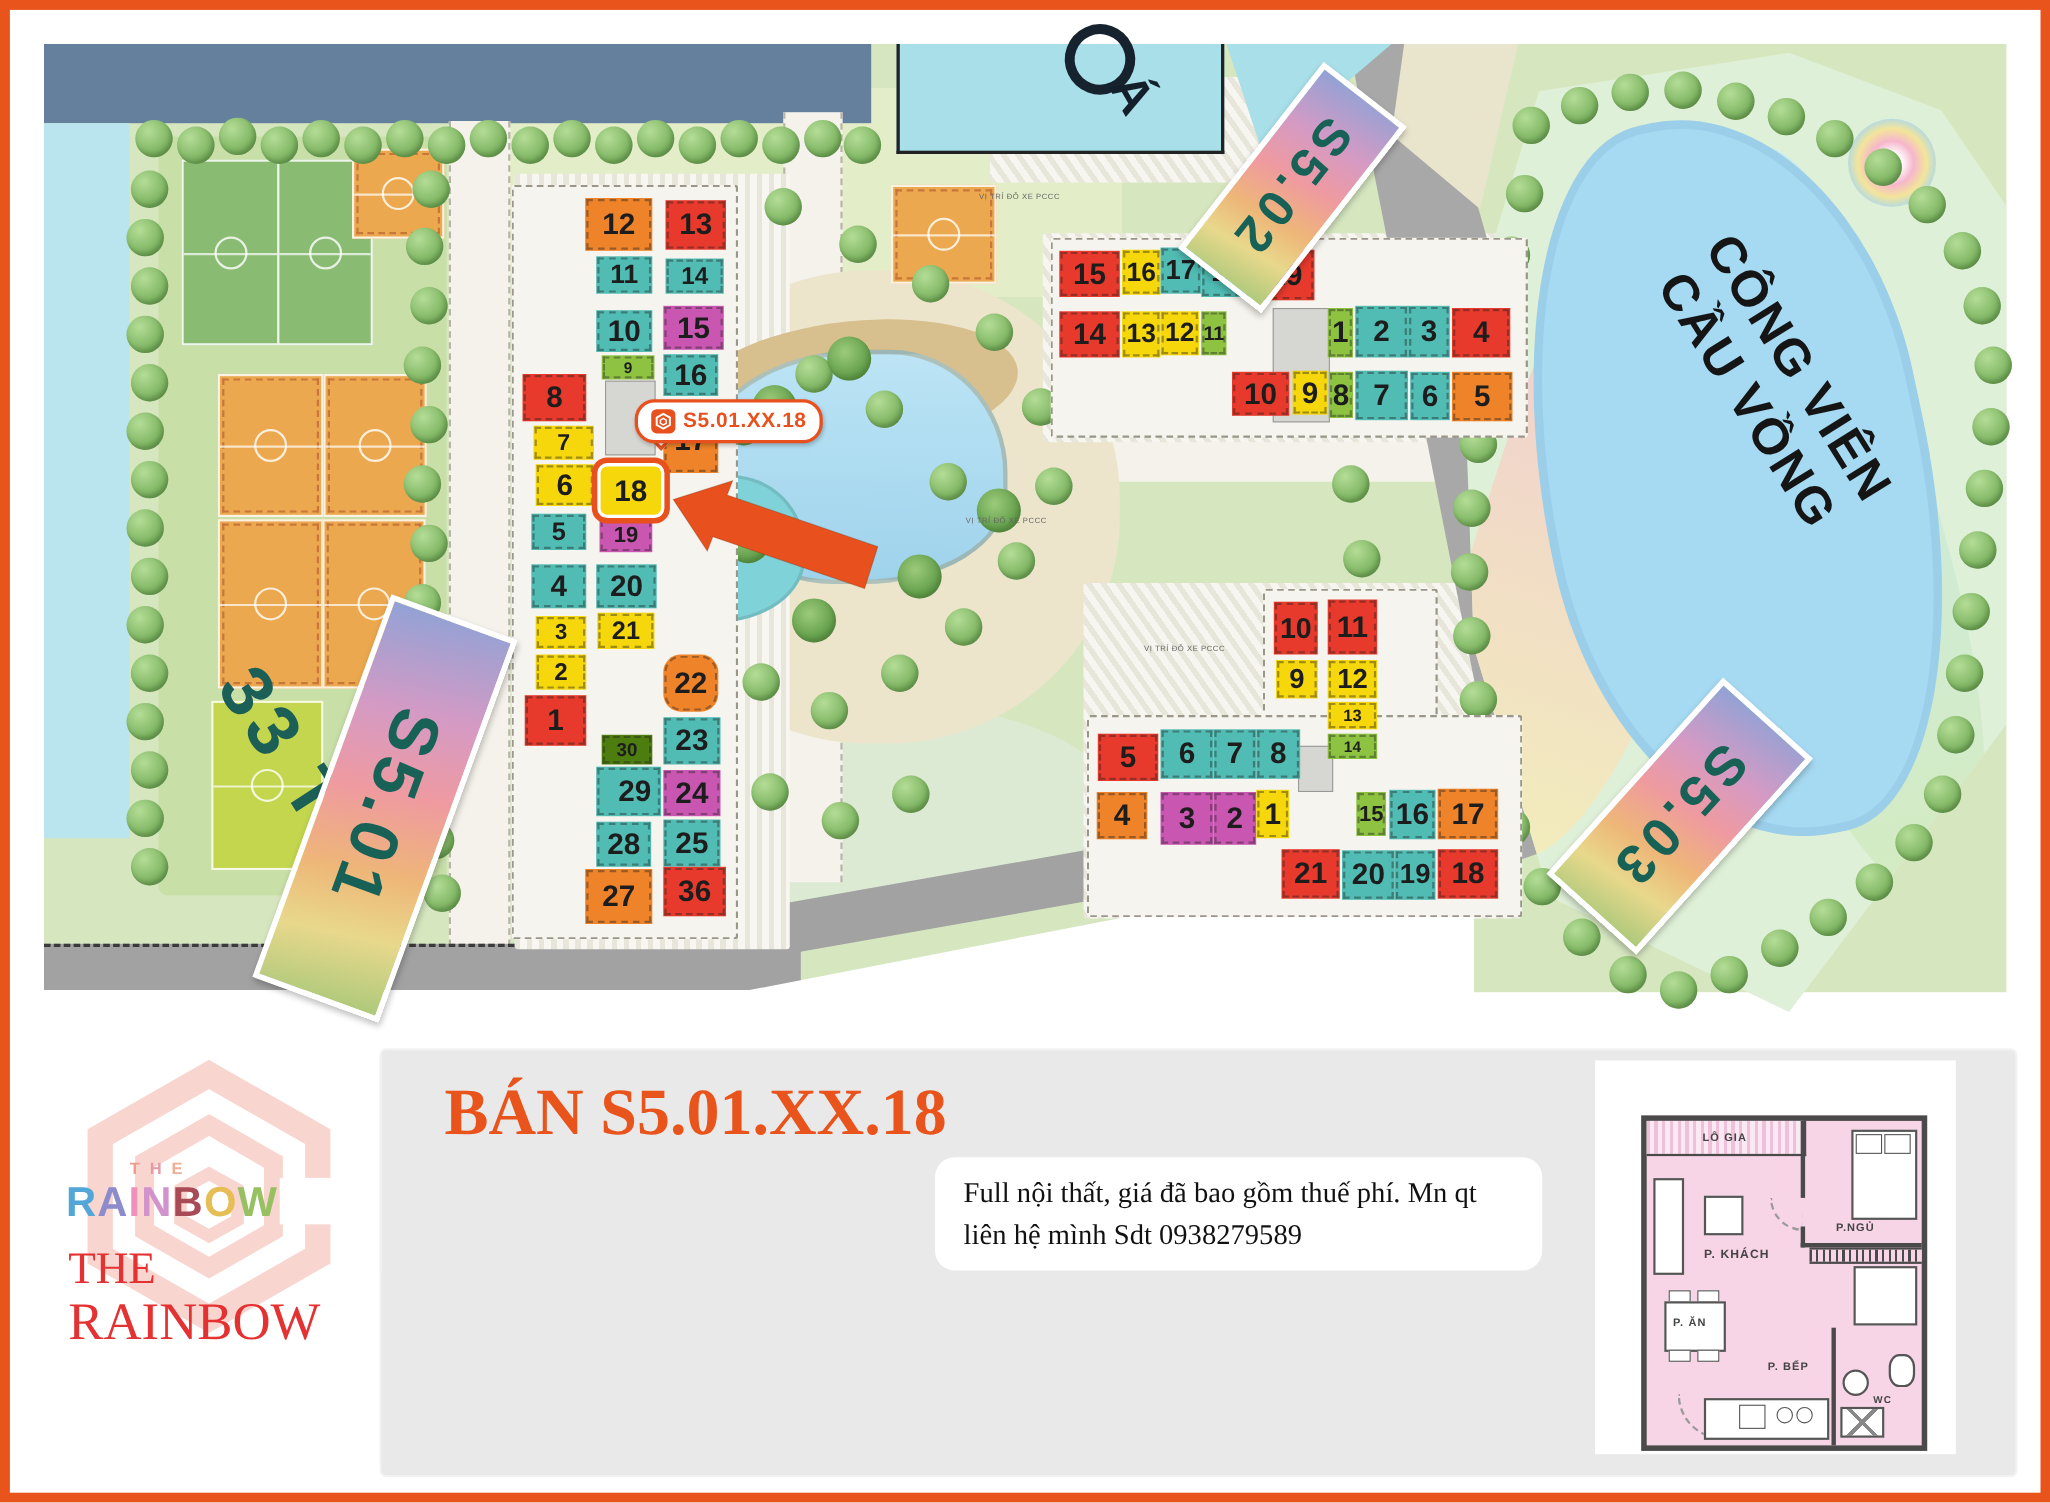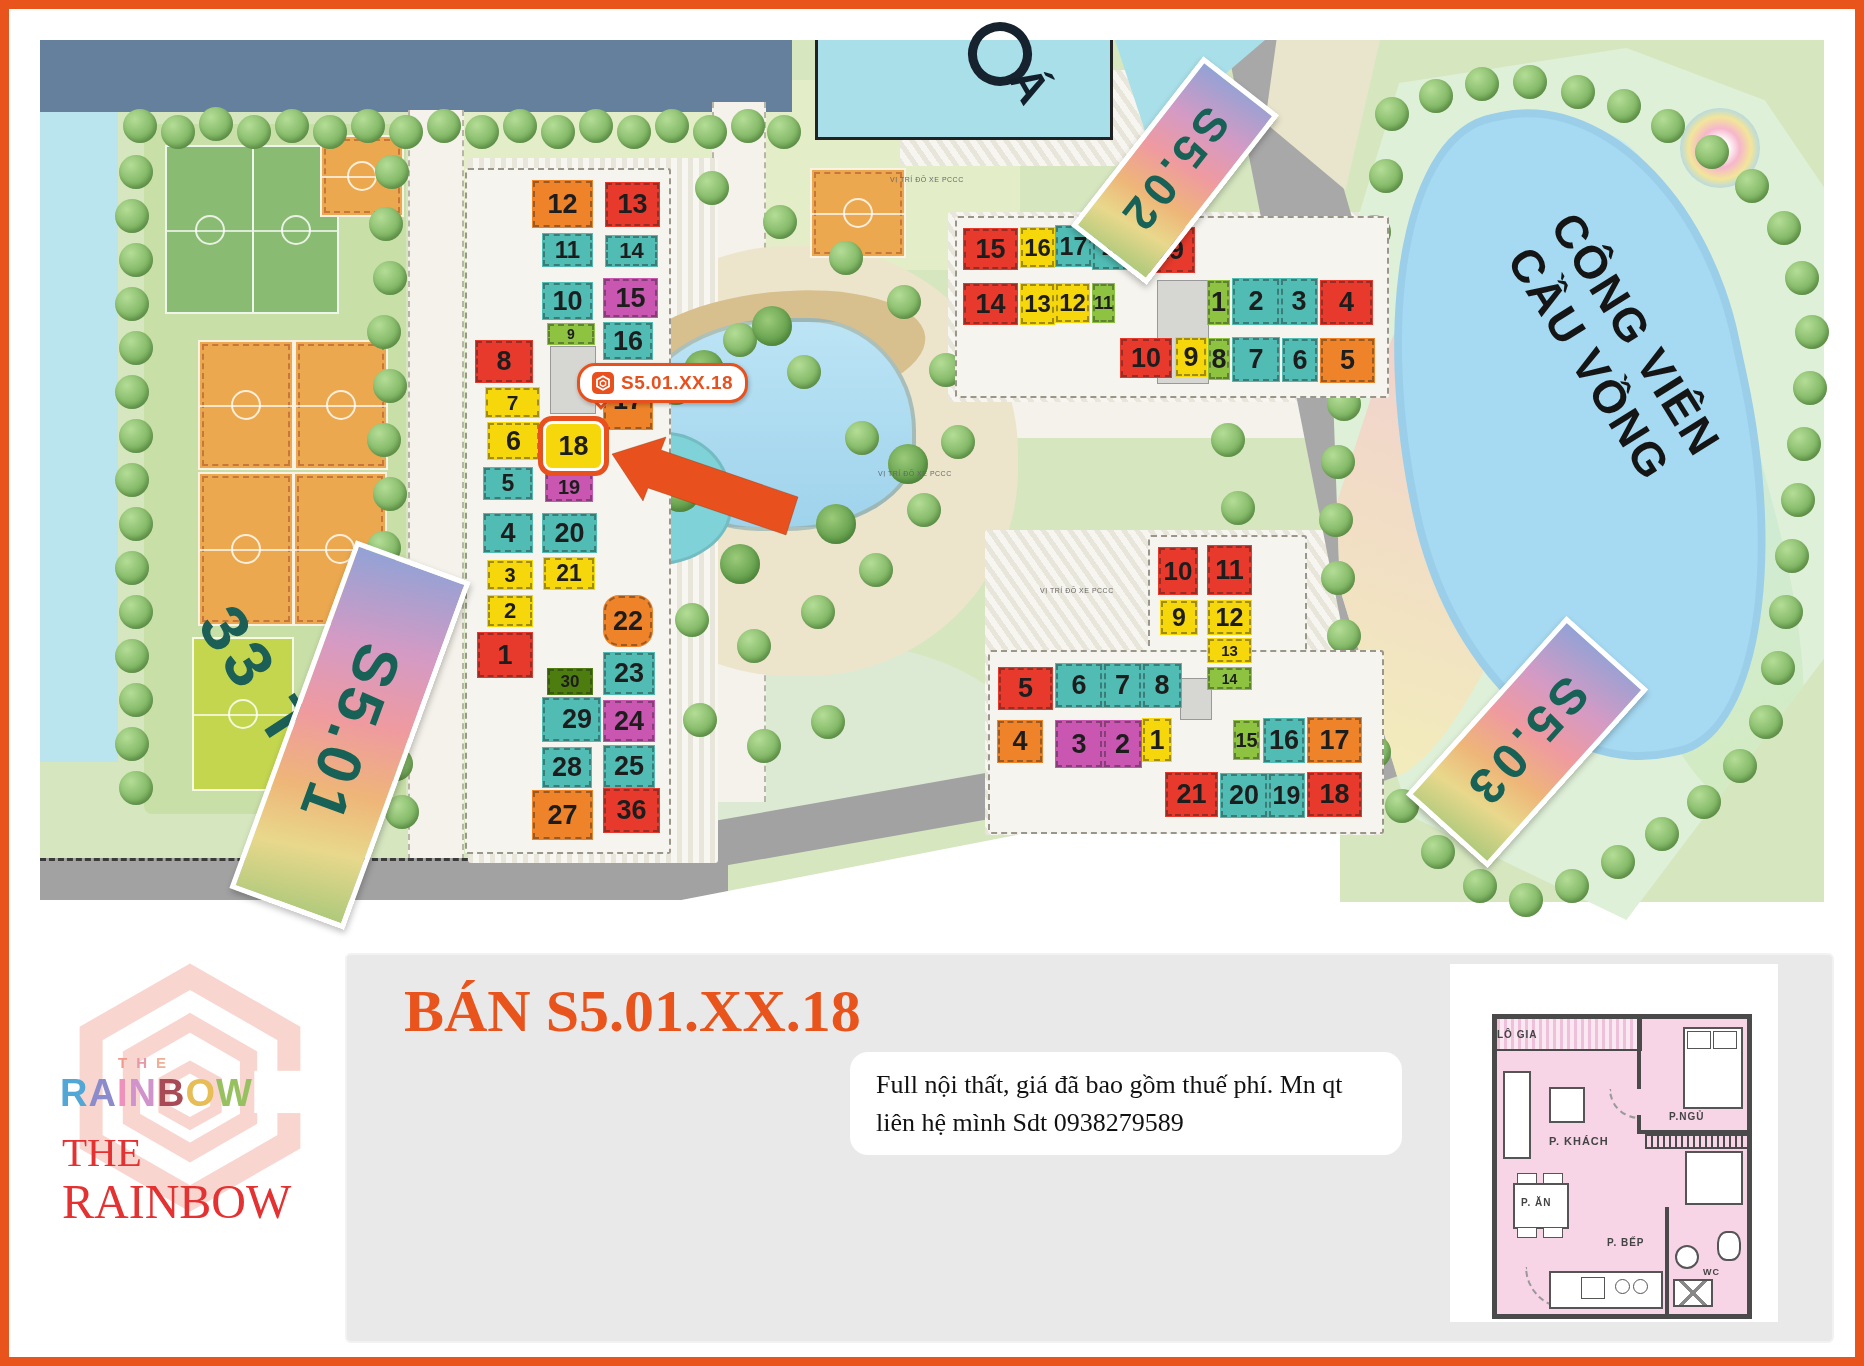--- a/index.html
+++ b/index.html
@@ -80,21 +80,21 @@
   .specs{position:absolute;left:57px;top:96px;font-family:"Liberation Serif",serif;font-size:29px;color:#111}
   .spec{line-height:47px;white-space:nowrap}
   .spec b{font-weight:700}
   .desc{position:absolute;left:503px;top:97px;width:500px;background:#fff;border-radius:18px;padding:14px 26px;font-family:"Liberation Serif",serif;font-size:26px;line-height:1.45;color:#111}
   
   .fp{position:absolute;left:1103px;top:9px;width:328px;height:358px;background:#fff}
   .fpw{position:absolute;left:42px;top:50px;width:250px;height:295px;background:#f7d4e6;border:5px solid #4a4a4a}
   .fp-lab{position:absolute;font-size:10px;font-weight:700;color:#444;letter-spacing:1px;white-space:nowrap;z-index:3}
   .furn{position:absolute;background:#fff;border:2px solid #555;z-index:2}
   .wall{position:absolute;background:#4a4a4a;z-index:2}
-  .balc{position:absolute;left:0;top:0;width:142px;height:30px;background:repeating-linear-gradient(90deg,#eec0da 0 3px,#fae8f2 3px 7px);border-right:3px solid #4a4a4a;border-bottom:2px solid #4a4a4a;display:flex;align-items:center;z-index:2}
+  .balc{position:absolute;left:0;top:0;width:142px;height:30px;background:repeating-linear-gradient(90deg,#eec0da 0 3px,#fae8f2 3px 7px);border-right:3px solid #4a4a4a;border-bottom:2px solid #4a4a4a;display:flex;align-items:center;justify-content:center;z-index:2}
   .rail{position:absolute;left:148px;top:115px;width:102px;height:11px;background:repeating-linear-gradient(90deg,#4a4a4a 0 2px,#f7d4e6 2px 6px);border-top:2px solid #4a4a4a;border-bottom:2px solid #4a4a4a;z-index:2}
   .hatchx{position:absolute;background:
      linear-gradient(45deg,transparent 46%,#888 46% 54%,transparent 54%),
      linear-gradient(-45deg,transparent 46%,#888 46% 54%,transparent 54%),#fff;border:2px solid #555;z-index:2}
   .fp-arc{position:absolute;border:2px dashed #999;border-radius:0 0 0 100%;border-top:none;border-right:none;z-index:1}
 </style>
 </head>
 <body>
 
 <div class="frame"></div>

